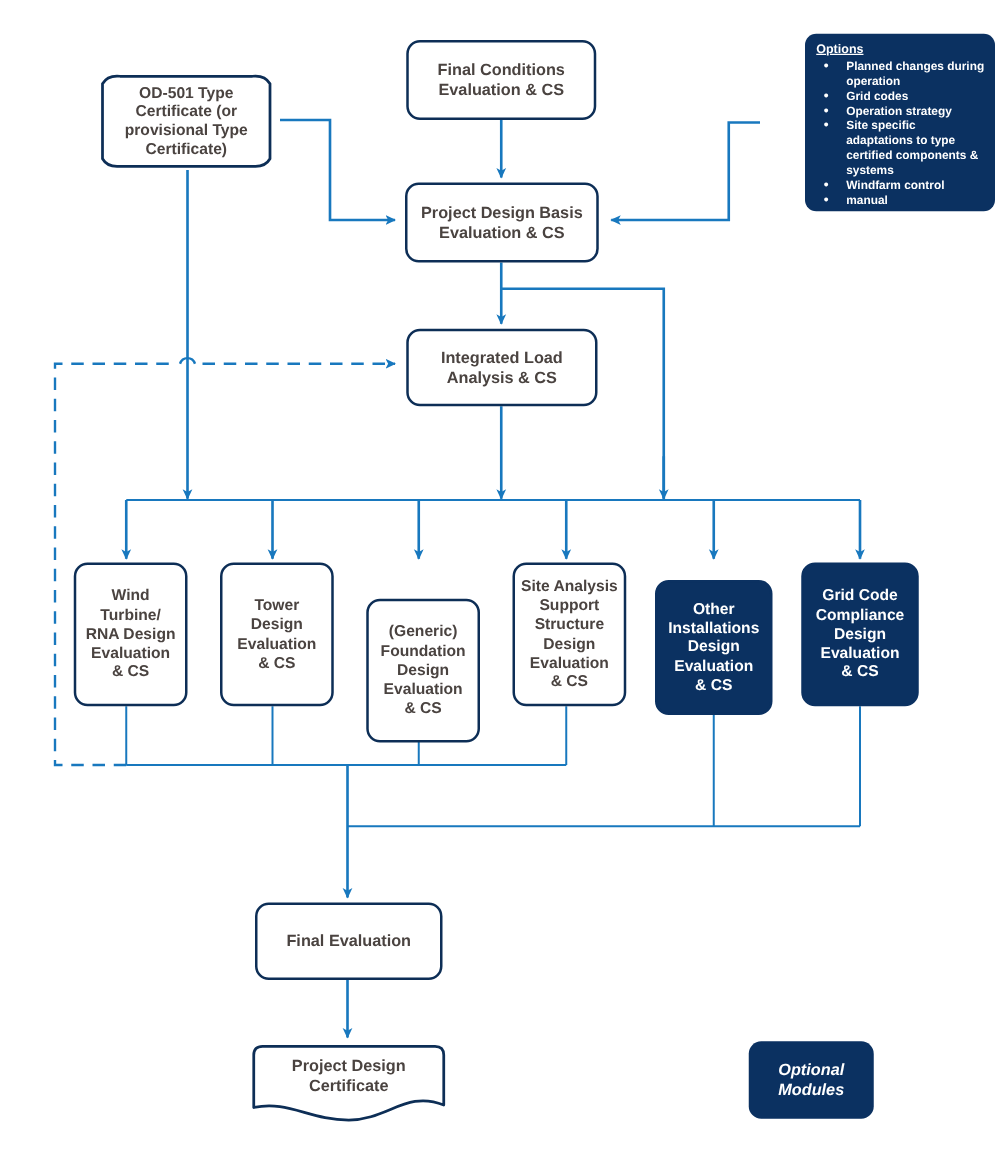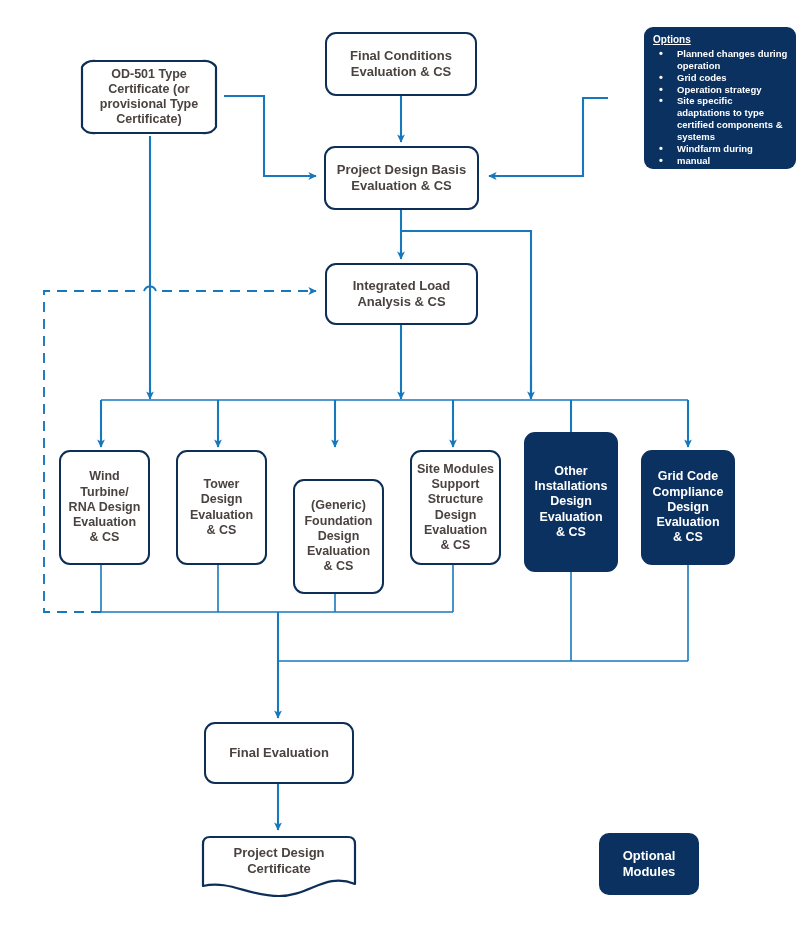--- a/index.html
+++ b/index.html
@@ -118,20 +118,21 @@
     background: #0b3161;
     border-radius: 10px;
     color: #ffffff;
     display: flex;
     align-items: center;
     justify-content: flex-end;
     text-align: center;
     font-weight: bold;
     line-height: 1.25;
     z-index: 3;
+    font-style: italic;
   }
 </style>
 </head>
 <body>
 
 <div id="canvas">
 
   <svg id="wires" viewBox="0 0 799 933" width="799" height="933">
     <defs>
       <marker id="arw" markerWidth="9" markerHeight="9" refX="7.6" refY="4.5" orient="auto" markerUnits="userSpaceOnUse">
@@ -243,30 +244,30 @@
       <span>(Generic)</span>
       <span>Foundation</span>
       <span>Design</span>
       <span>Evaluation</span>
       <span>&amp; CS</span>
     </div>
   </div>
 
   <div class="node node-light" style="left:410px; top:450px; width:91px; height:115px; font-size:12.5px;">
     <div>
-      <span>Site Modules</span>
+      <span>Site Analysis</span>
       <span>Support</span>
       <span>Structure</span>
       <span>Design</span>
       <span>Evaluation</span>
       <span>&amp; CS</span>
     </div>
   </div>
 
-  <div class="node node-dark" style="left:524px; top:432px; width:94px; height:140px; font-size:12.5px;">
+  <div class="node node-dark" style="left:524px; top:464px; width:94px; height:108px; font-size:12.5px;">
     <div>
       <span>Other</span>
       <span>Installations</span>
       <span>Design</span>
       <span>Evaluation</span>
       <span>&amp; CS</span>
     </div>
   </div>
 
   <div class="node node-dark" style="left:641px; top:450px; width:94px; height:115px; font-size:12.5px;">
@@ -296,21 +297,21 @@
     </div>
   </div>
 
   <div class="options-box" style="left:644px; top:27px; width:152px; height:142px;">
     <div class="options-title">Options</div>
     <ul class="options-list">
       <li>Planned changes during operation</li>
       <li>Grid codes</li>
       <li>Operation strategy</li>
       <li>Site specific adaptations to type certified components &amp; systems</li>
-      <li>Windfarm during</li>
+      <li>Windfarm control</li>
       <li>manual</li>
     </ul>
   </div>
 
   <div class="legend-box" style="left:599px; top:833px; width:100px; height:62px; font-size:13px;">
     <div>
       <span>Optional</span>
       <span>Modules</span>
     </div>
   </div>

